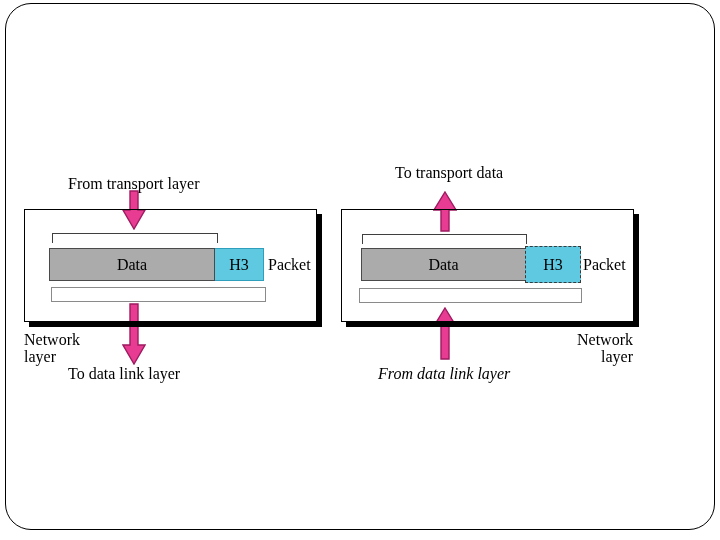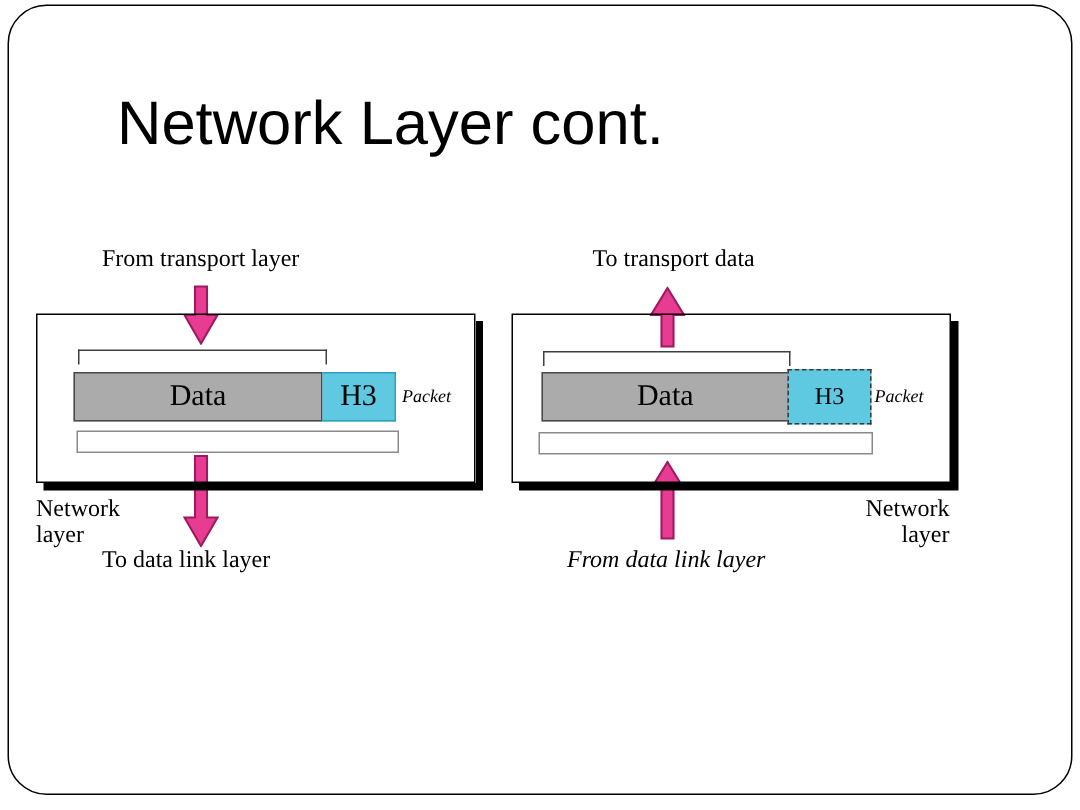--- a/index.html
+++ b/index.html
@@ -20,42 +20,41 @@
          line-height:44px;color:#000;white-space:nowrap;}
   .lbl{position:absolute;font-size:16px;line-height:17px;color:#000;white-space:nowrap;}
   .lbl.right{text-align:right;}
   .nbox{position:absolute;width:291px;height:111px;background:transparent;
         border:1px solid var(--box-border);box-shadow:5px 5px 0 0 #000;z-index:1;}
   .bracket-top{position:absolute;height:9px;
         border-top:1px solid #3f3f3f;border-left:1px solid #3f3f3f;border-right:1px solid #3f3f3f;}
   .bracket-bottom{position:absolute;height:13px;border:1px solid #8a8a8a;}
   .bar{position:absolute;height:33px;display:flex;}
   .seg{display:flex;align-items:center;justify-content:center;
-       font-size:20px;box-sizing:border-box;}
+       font-size:16px;box-sizing:border-box;}
   .seg-data{background:var(--data-gray);border:1px solid #4a4a4a;}
   .seg-h3{background:var(--header-cyan);border:1px solid #2e9fbc;border-left:none;}
   .seg-h3-dashed{position:absolute;background:var(--header-cyan);
        border:1px dashed #3a3a3a;box-sizing:border-box;
        display:flex;align-items:center;justify-content:center;font-size:16px;}
   .caption{position:absolute;height:33px;display:flex;align-items:center;
-       font-size:12px;white-space:nowrap;font-style:italic;}
+       font-size:16px;white-space:nowrap;}
   .arrow{position:absolute;z-index:0;}
   .arrow polygon{fill:var(--arrow-fill);stroke:var(--arrow-outline);
        stroke-width:1.4;stroke-linejoin:miter;}
 </style>
 </head>
 <body>
 
 <div class="slide">
   <div class="frame"></div>
 
-  <div class="title">Network Layer cont.</div>
 
   <div>
-    <div class="lbl" style="left:68px;top:164px;">From transport layer</div>
+    <div class="lbl" style="left:68px;top:175px;">From transport layer</div>
 
     <svg class="arrow" style="left:122px;top:190px;" width="24" height="40" viewBox="0 0 24 40">
       <polygon points="8,1 16,1 16,20 23,20 12,39 1,20 8,20"></polygon>
     </svg>
 
     <div class="nbox" style="left:24px;top:209px;">
       <div class="bracket-top" style="left:27px;top:23px;width:164px;"></div>
       <div class="bar" style="left:24px;top:38px;width:215px;">
         <div class="seg seg-data" style="width:166px;">Data</div>
         <div class="seg seg-h3" style="width:49px;">H3</div>

